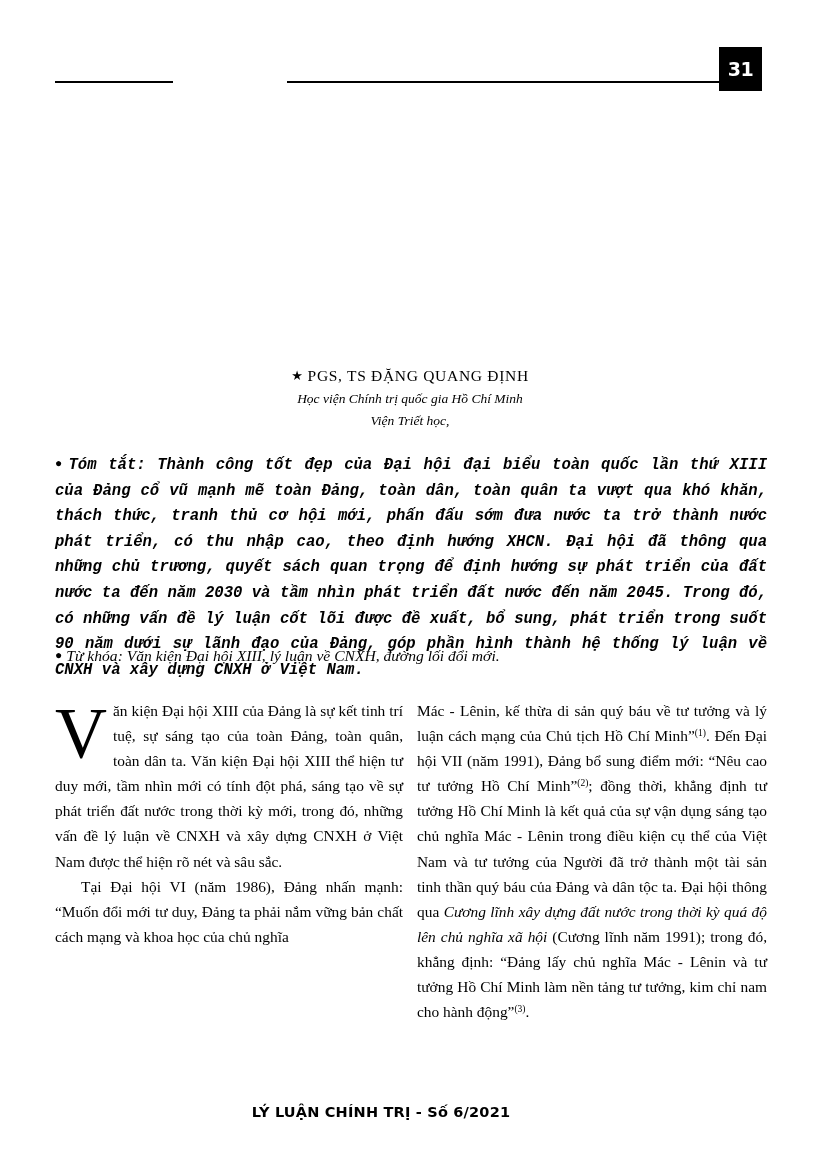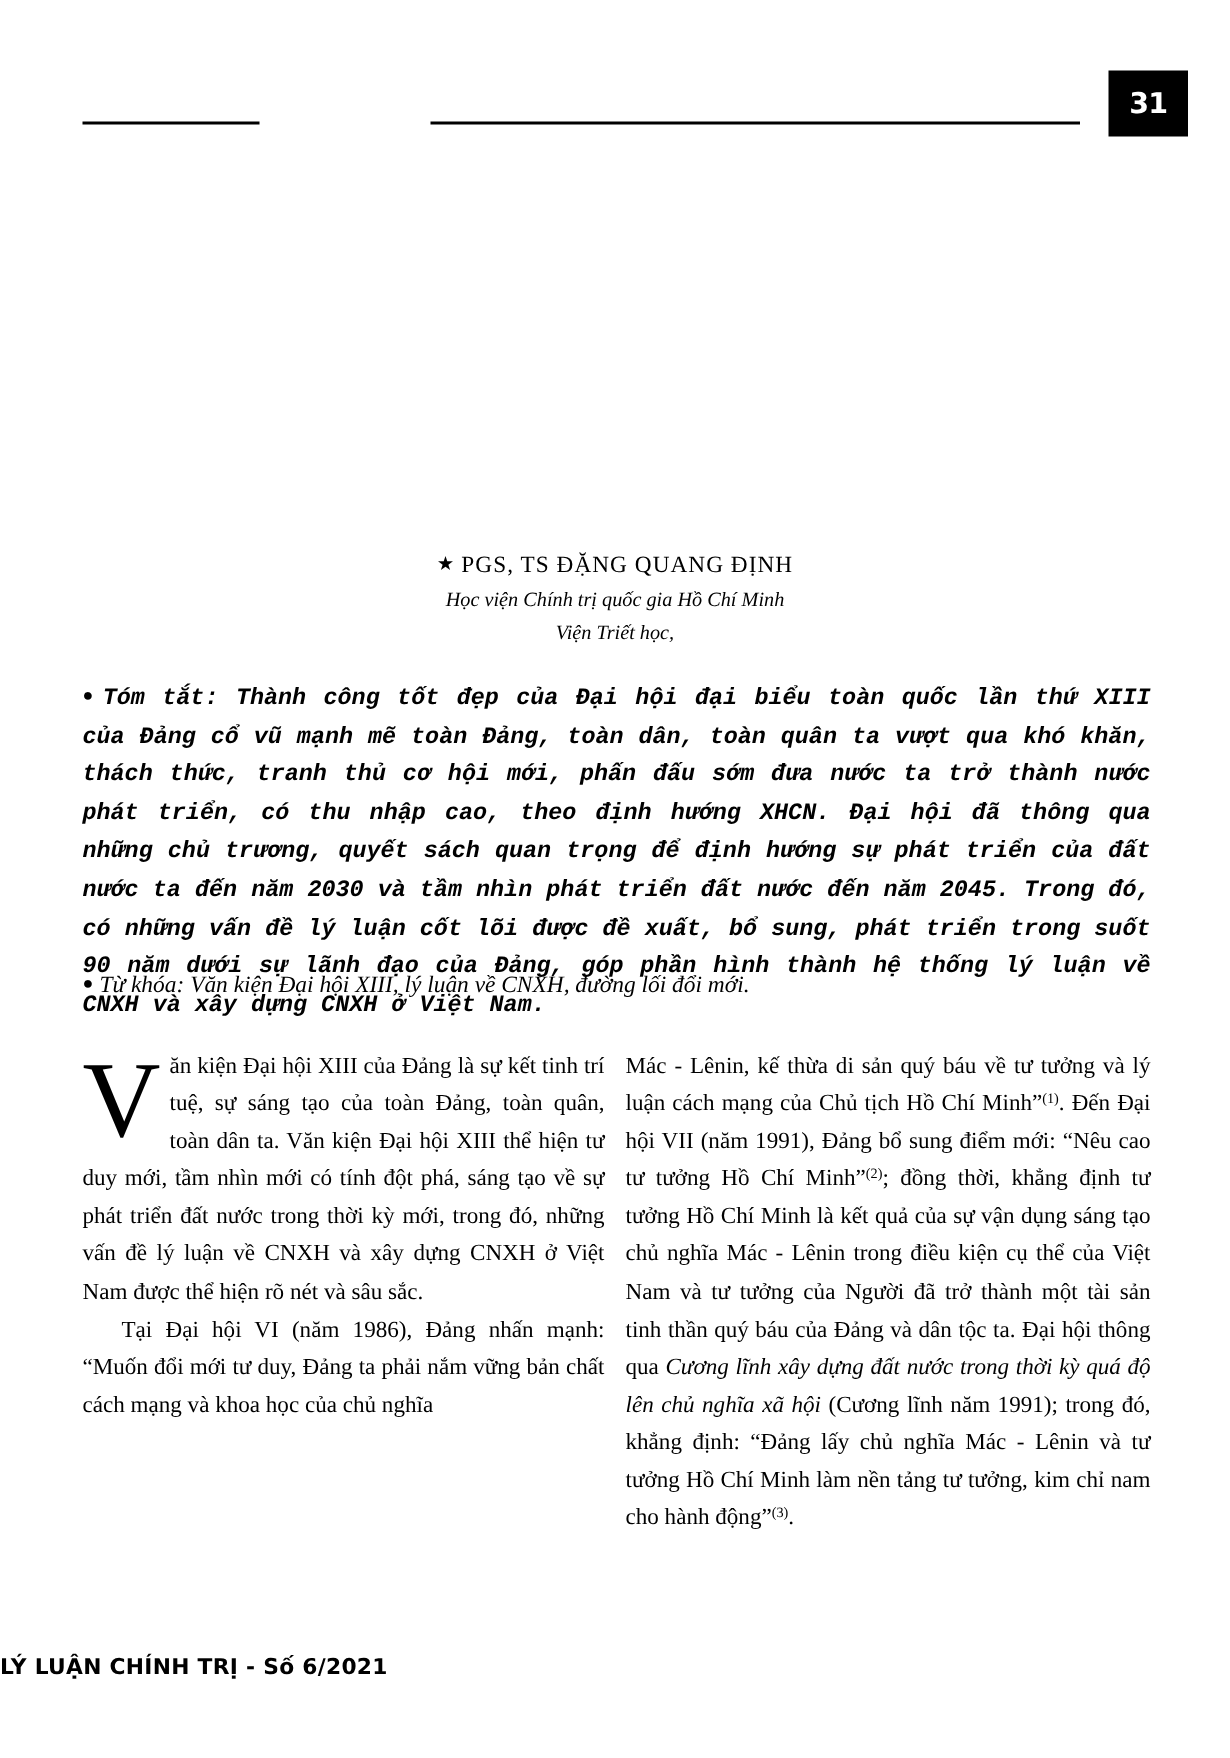--- a/index.html
+++ b/index.html
@@ -38,32 +38,31 @@
     left: 287px;
     top: 81px;
     width: 433px;
     height: 2px;
     background: #000;
   }
   .page-number-box {
     position: absolute;
     left: 719px;
     top: 47px;
-    width: 53px;
+    width: 43px;
     height: 44px;
     background: #000000;
     color: #ffffff;
     display: flex;
     align-items: center;
     justify-content: center;
     font-family: "DejaVu Sans", "Liberation Sans", sans-serif;
     font-weight: bold;
     font-size: 19px;
     letter-spacing: -0.5px;
-    margin-left: 20px;
   }
 
   
   .title-block {
     position: absolute;
     left: 60px;
     top: 188px;
     width: 700px;
     text-align: center;
   }
@@ -176,21 +175,21 @@
     vertical-align: 5px;
     line-height: 0;
   }
 
   
   .footer {
     position: absolute;
     left: 0;
     top: 1104px;
     width: 820px;
-    text-align: left;
+    text-align: center;
     padding-right: 58px;
     box-sizing: border-box;
     font-family: "DejaVu Sans", "Liberation Sans", sans-serif;
     font-weight: bold;
     font-size: 14.5px;
     letter-spacing: 0.2px;
   }
 </style>
 </head>
 <body>

